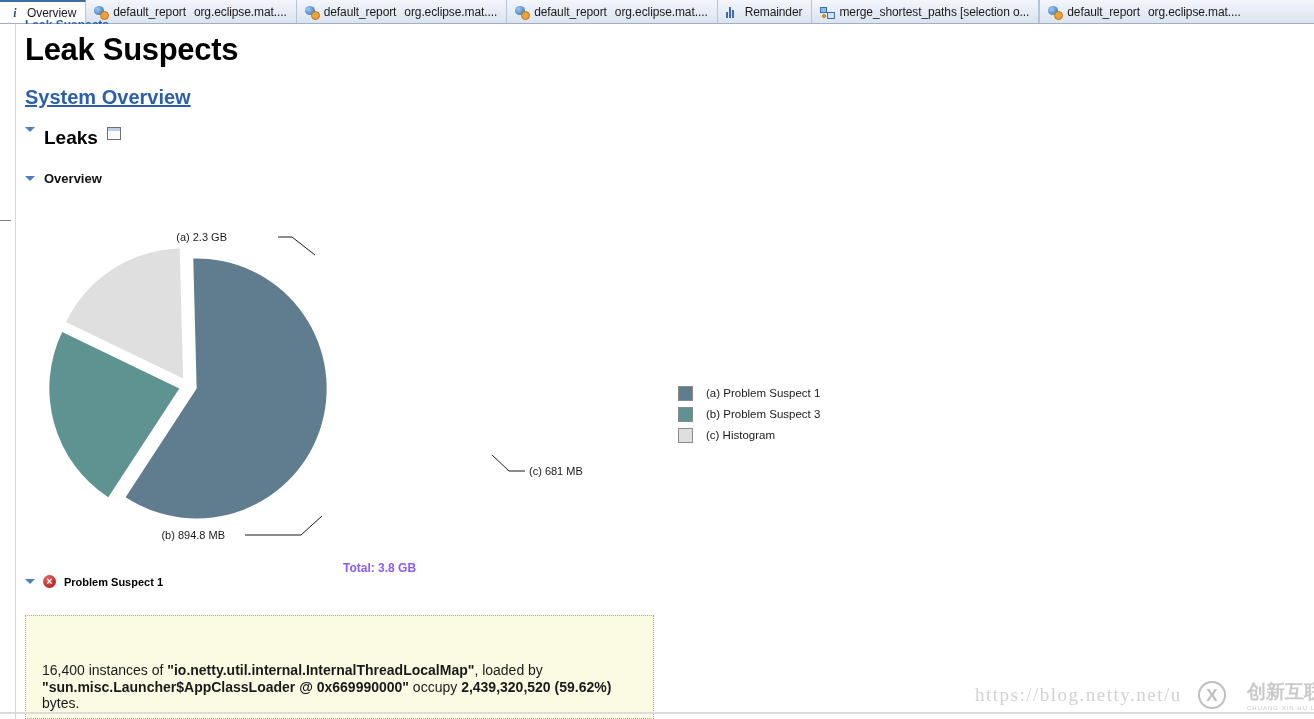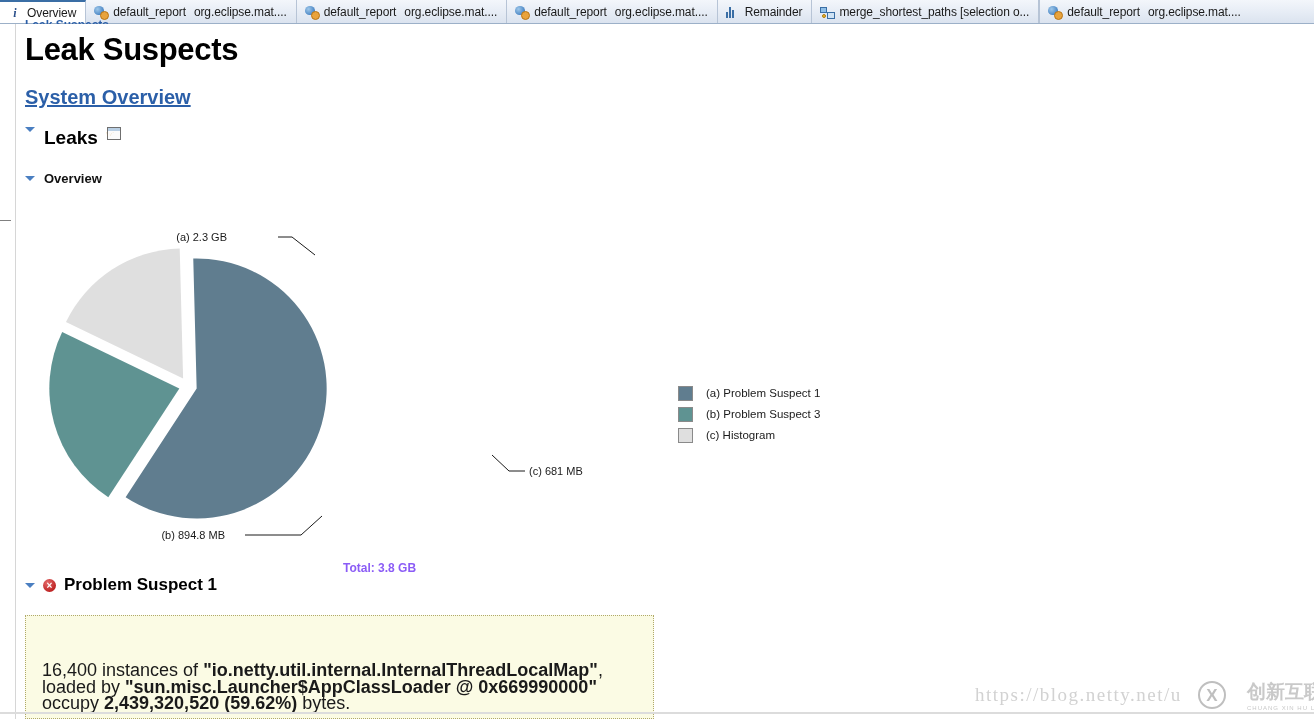--- a/index.html
+++ b/index.html
@@ -116,29 +116,29 @@
   .leg-txt { font-size:11.5px; color:#1a1a1a; margin-left:13px; white-space:nowrap; }
 
   
   #ps-row { position:absolute; left:8px; top:551px; display:flex; align-items:center; gap:8px; }
   #ps-err {
     width:13px;height:13px;border-radius:50%;
     background:radial-gradient(circle at 35% 30%,#e46b6b 0%,#bc2020 75%,#8e1212 100%);
     color:#fff;font-size:10px;font-weight:bold;line-height:13px;text-align:center;
     font-family:"Liberation Sans",sans-serif; flex:none;
   }
-  #ps-title { font-size:17px; font-weight:bold; color:#000; }
+  #ps-title { font-size:11px; font-weight:bold; color:#000; }
 
   #ps-box {
     position:absolute; left:8px; top:591px; width:629px; height:104px;
     background:#fbfbe4; border:1px dotted #b0a96a;
   }
   #ps-text {
     position:absolute; left:16px; top:46px; width:585px;
-    font-size:18px; color:#1a1a1a; line-height:16.5px;
+    font-size:14px; color:#1a1a1a; line-height:16.5px;
   }
   #ps-text b { font-weight:bold; }
 
   
   #wm {
     position:absolute; left:975px; top:684px;
     font-family:"Liberation Serif",serif; font-size:19px; color:#d2d2d2;
     letter-spacing:1.5px; white-space:nowrap;
   }
   #wm-badge {

